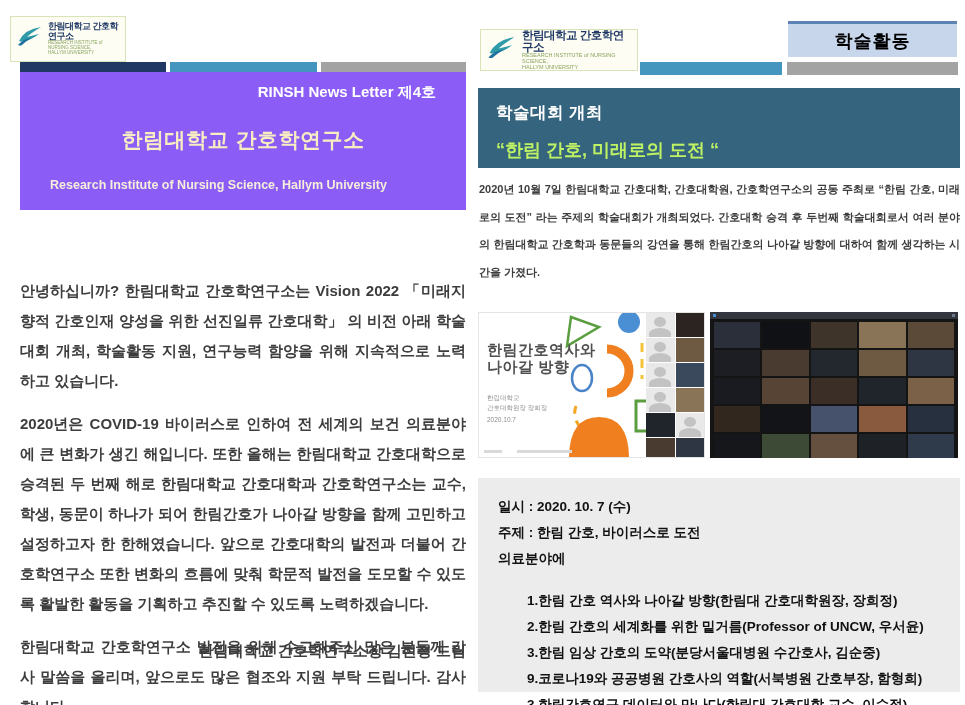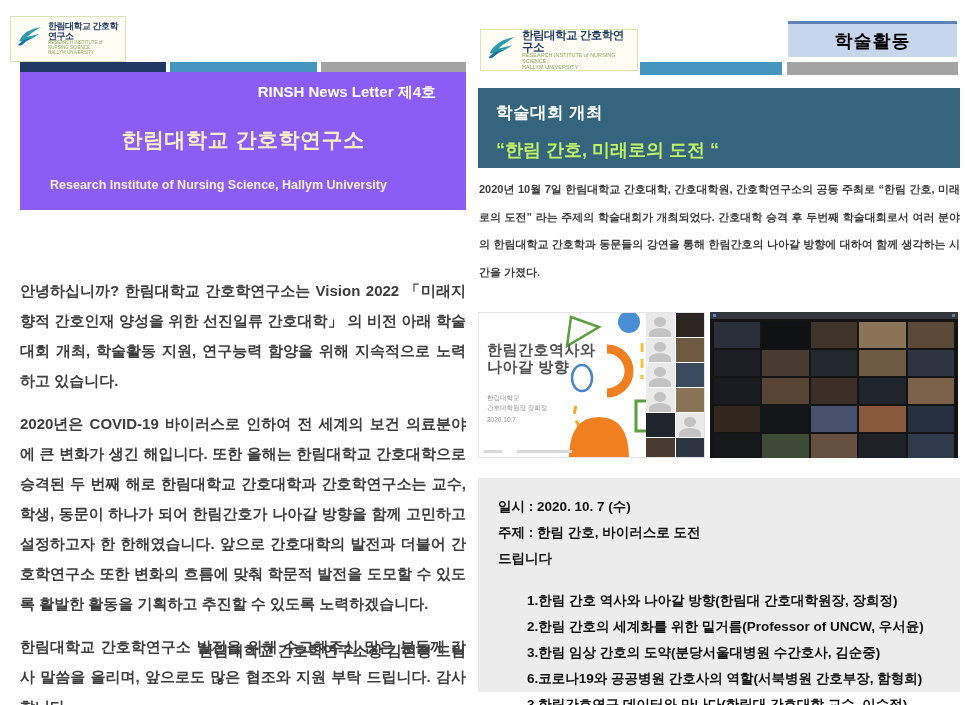--- a/index.html
+++ b/index.html
@@ -202,23 +202,23 @@
         <div class="tile" style="background: rgb(61, 74, 54);"></div>
         <div class="tile" style="background: rgb(101, 80, 64);"></div>
         <div class="tile" style="background: rgb(30, 33, 38);"></div>
         <div class="tile" style="background: rgb(47, 58, 74);"></div>
       </div>
   </div>
 
   <div class="info-box">
     <div>일시 : 2020. 10. 7 (수)</div>
     <div>주제 : 한림 간호, 바이러스로 도전</div>
-    <div>드립니다</div>
+    <div>의료분야에</div>
     <ul>
       <li>1.한림 간호 역사와 나아갈 방향(한림대 간호대학원장, 장희정)</li>
       <li>2.한림 간호의 세계화를 위한 밑거름(Professor of UNCW, 우서윤)</li>
       <li>3.한림 임상 간호의 도약(분당서울대병원 수간호사, 김순중)</li>
-      <li>6.코로나19와 공공병원 간호사의 역할(서북병원 간호부장, 함형희)</li>
+      <li>9.코로나19와 공공병원 간호사의 역할(서북병원 간호부장, 함형희)</li>
       <li>3.한림간호연구 데이터와 만나다(한림대 간호대학 교수, 이수정)</li>
     </ul>
   </div>
 
 </div>
 
 </body></html>

